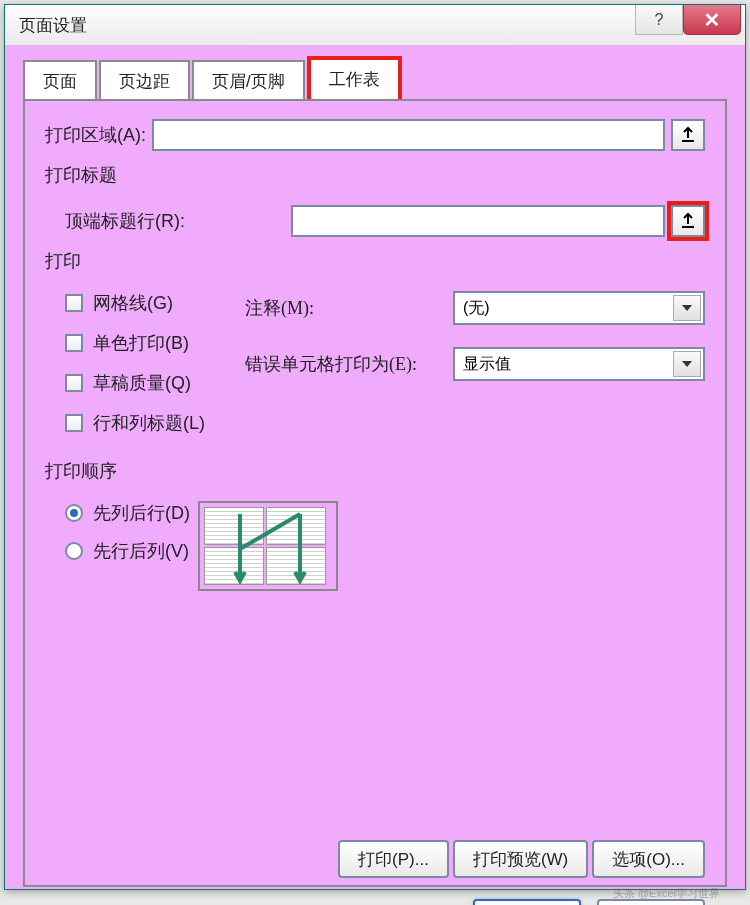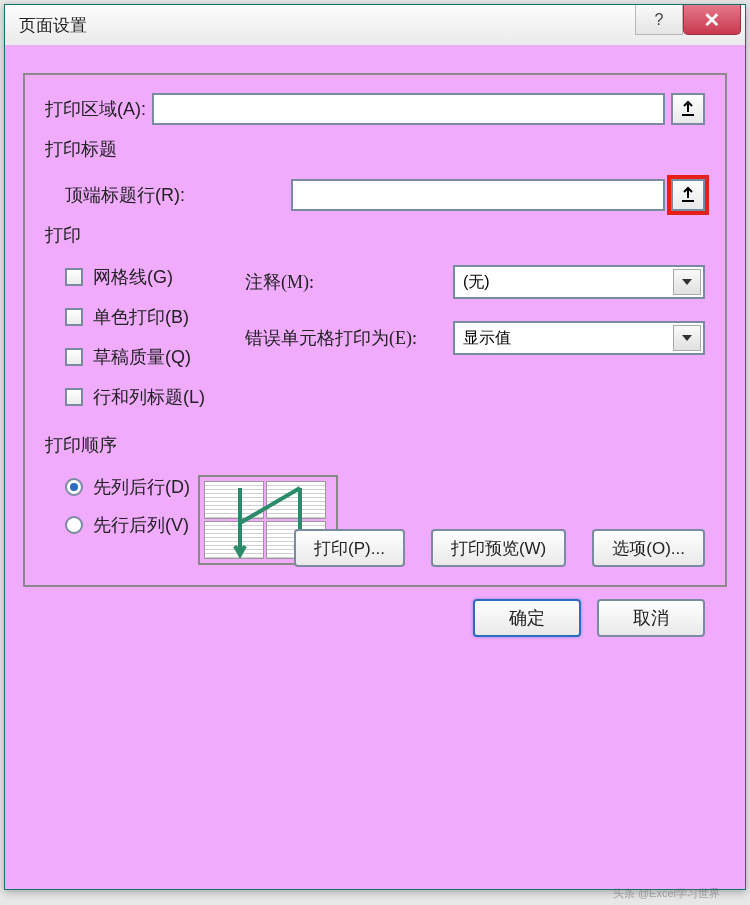--- a/index.html
+++ b/index.html
@@ -7,21 +7,21 @@
 .window { width: 742px; height: 886px; margin: 4px; background: #f0abfc; border: 1px solid #0f766e; box-shadow: 0 2px 8px rgba(0,0,0,0.3); }
 .titlebar { height: 40px; background: linear-gradient(#fdfdfd, #eaeaea); display: flex; align-items: center; padding: 0 0 0 14px; position: relative; }
 .title-text { font-size: 17px; color: #222; }
 .titlebar-buttons { position: absolute; right: 0; top: 0; display: flex; height: 100%; }
 .help-btn { width: 48px; height: 30px; background: linear-gradient(#f9f9f9,#e5e5e5); border: 1px solid #b8b8b8; border-top: none; display: flex; align-items: center; justify-content: center; font-size: 16px; color: #444; }
 .close-btn { width: 58px; height: 30px; margin-right: 4px; background: linear-gradient(#e6788a,#c8384e); border: 1px solid #9c2f40; border-top: none; border-radius: 0 0 5px 5px; display: flex; align-items: center; justify-content: center; color: #fff; font-size: 20px; font-weight: bold; }
 .content { padding: 12px 18px 14px 18px; }
 .tabs { display: flex; align-items: flex-end; height: 42px; position: relative; }
 .tab { padding: 8px 18px; border: 2px solid #8a8a8a; border-bottom: none; background: #fff; font-size: 17px; color: #222; margin-right: 2px; position: relative; top: 2px; }
 .tab.active-hl { border: 4px solid #e62019; border-bottom: none; top: 0; }
-.tab-panel { border: 2px solid #8a8a8a; height: 514px; padding: 18px 20px; position: relative; margin-top: 16px; }
+.tab-panel { border: 2px solid #8a8a8a; height: 788px; padding: 18px 20px; position: relative; }
 .field-row { display: flex; align-items: center; margin-bottom: 12px; }
 .lbl { font-size: 18px; color: #222; white-space: nowrap; }
 .textinput { flex: 1; height: 32px; border: 2px solid #7a8aa0; background: #fff; margin-left: 6px; }
 .range-btn { width: 34px; height: 32px; border: 2px solid #7a8aa0; background: linear-gradient(#fff,#e8e8e8); display: flex; align-items: center; justify-content: center; margin-left: 6px; }
 .range-btn.hl { outline: 4px solid #e62019; }
 .range-btn svg { width: 18px; height: 18px; }
 .grp-title { font-size: 18px; color: #222; margin: 8px 0 18px 0; }
 .indent { margin-left: 20px; }
 .check-row { display: flex; align-items: center; margin-bottom: 16px; }
 .chk { width: 18px; height: 18px; border: 2px solid #7a8aa0; background: linear-gradient(#fff,#ececec); margin-right: 10px; }
@@ -32,21 +32,21 @@
 .sel-arrow { position: absolute; right: 2px; top: 2px; width: 28px; height: 26px; background: linear-gradient(#fafafa,#e0e0e0); border: 1px solid #aaa; display: flex; align-items: center; justify-content: center; }
 .sel-arrow::after { content: ''; border-left: 5px solid transparent; border-right: 5px solid transparent; border-top: 6px solid #333; }
 .two-col { display: flex; }
 .left-col { width: 180px; }
 .right-col { flex: 1; }
 .rc-row { display: flex; align-items: center; margin-bottom: 22px; }
 .rc-lbl { font-size: 18px; color: #222; width: 208px; font-family: Liberation Serif, serif; }
 .order-diagram { width: 140px; height: 90px; border: 2px solid #888; display: inline-flex; flex-wrap: wrap; padding: 3px; position: relative; margin-left: 8px; vertical-align: top; }
 .pagelet { width: 60px; height: 38px; border: 1px solid #999; margin: 1px; background: repeating-linear-gradient(#fff 0, #fff 3px, #d0d0d0 3px, #d0d0d0 4px); }
 .order-arrow { position: absolute; left: 30px; top: 6px; }
-.action-row { position: absolute; bottom: 18px; right: 20px; display: flex; gap: 26px; }
+.action-row { position: absolute; bottom: 7px; right: 20px; display: flex; gap: 4px; }
 .btn { height: 38px; padding: 0 18px; border: 2px solid #7a8aa0; background: linear-gradient(#fff,#e9e9e9); font-size: 17px; color: #222; display: flex; align-items: center; justify-content: center; border-radius: 4px; }
 .final-row { display: flex; justify-content: flex-end; gap: 16px; padding: 12px 22px 0 0; }
 .btn2 { width: 108px; height: 38px; border: 2px solid #7a8aa0; background: linear-gradient(#fff,#e9e9e9); font-size: 18px; color: #222; display: flex; align-items: center; justify-content: center; border-radius: 4px; }
 .btn2.primary { border-color: #2a6cc0; box-shadow: 0 0 3px rgba(42,108,192,0.5); }
 .watermark { position: absolute; right: 30px; bottom: 4px; font-size: 11px; color: rgba(100,100,100,0.5); }
 </style>
 </head>
 <body>
 
 <div class="window">
@@ -54,20 +54,26 @@
     <span class="title-text">页面设置</span>
     <div class="titlebar-buttons">
       <div class="help-btn">?</div>
       <div class="close-btn">
         <span>✕</span>
       </div>
     </div>
   </div>
 
   <div class="content">
+    <div class="tabs">
+      <div class="tab">页面</div>
+      <div class="tab">页边距</div>
+      <div class="tab">页眉/页脚</div>
+      <div class="tab active-hl">工作表</div>
+    </div>
 
     <div class="tab-panel">
 
       <div class="field-row">
         <span class="lbl">打印区域(A):</span>
         <div class="textinput" value=""></div>
         <div class="range-btn">
           <svg viewBox="0 0 18 18">
               <path d="M9 2 L9 12 M5 6 L9 2 L13 6 M3 15 L15 15" stroke="#000" stroke-width="2" fill="none"></path>
             </svg>

